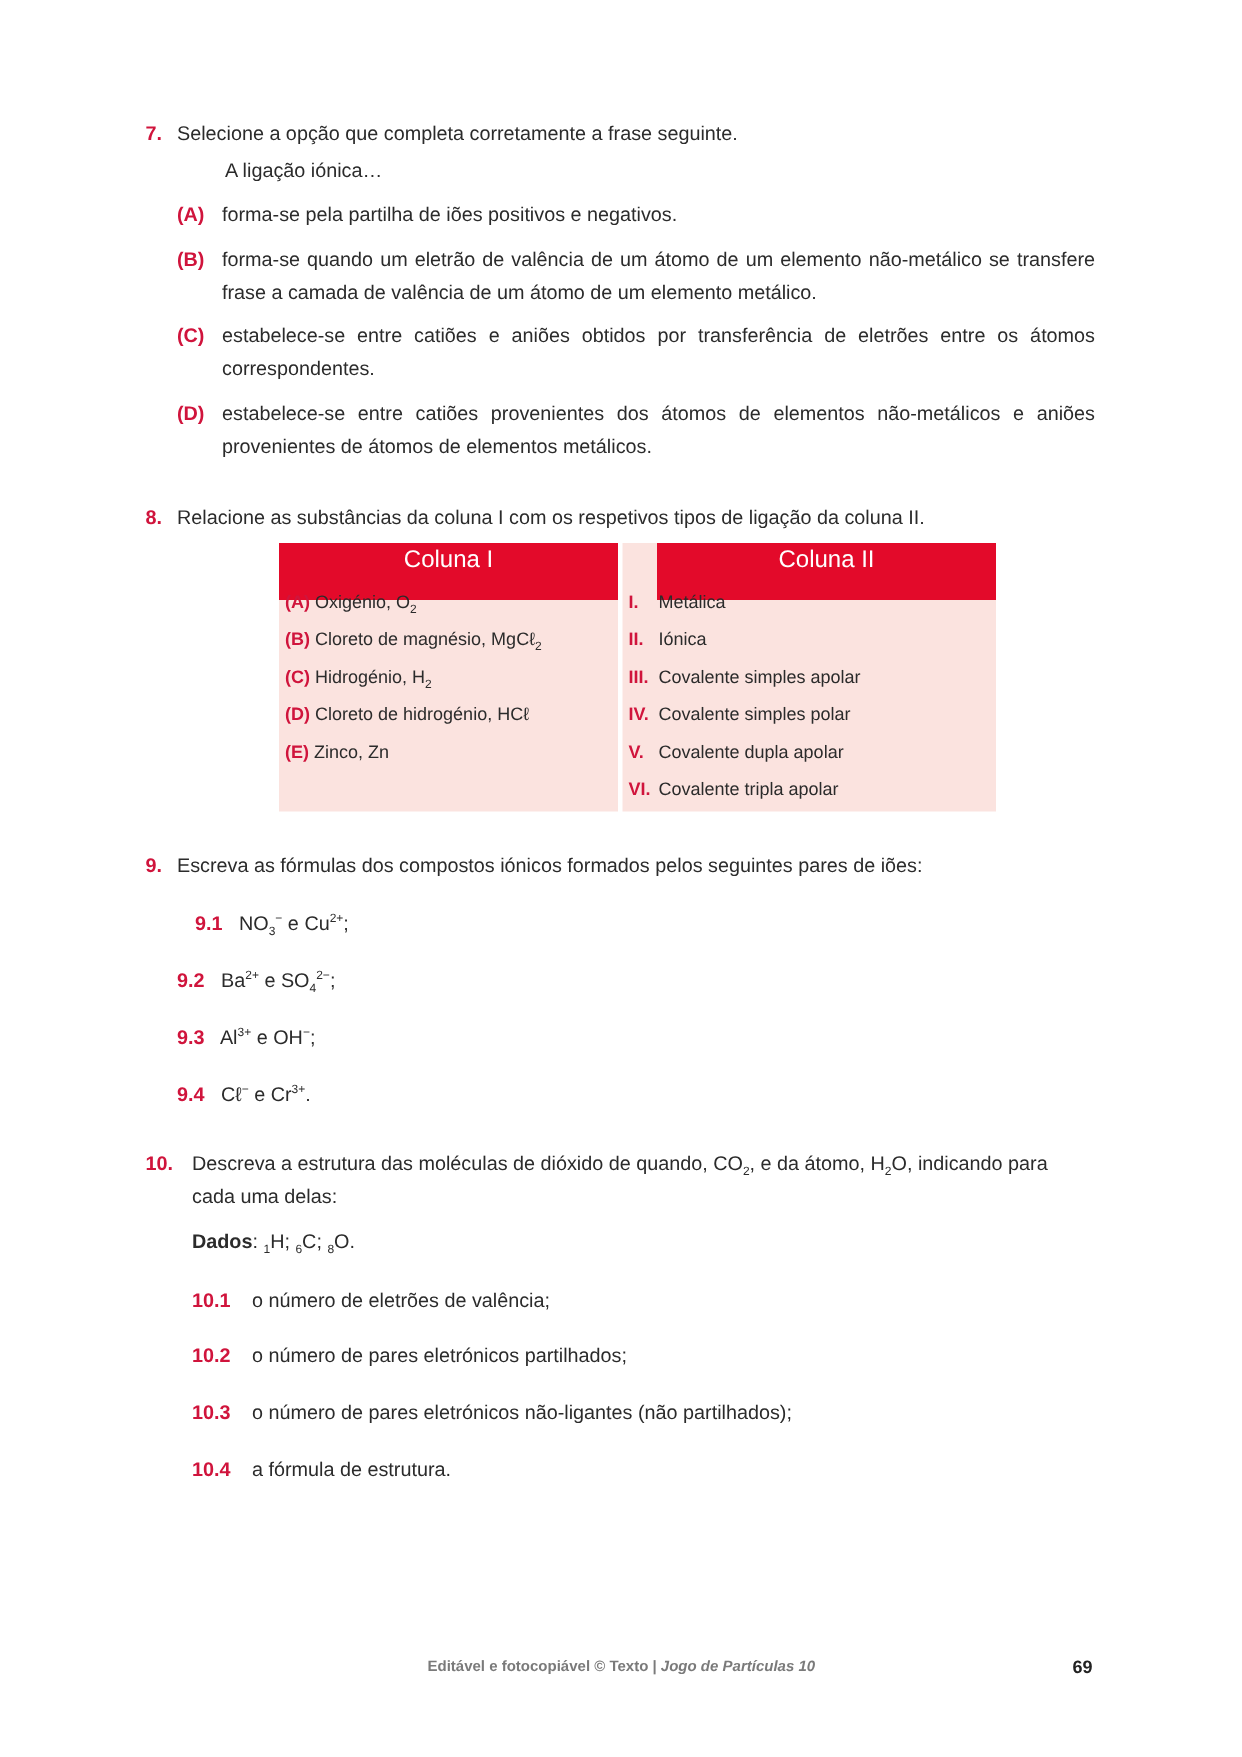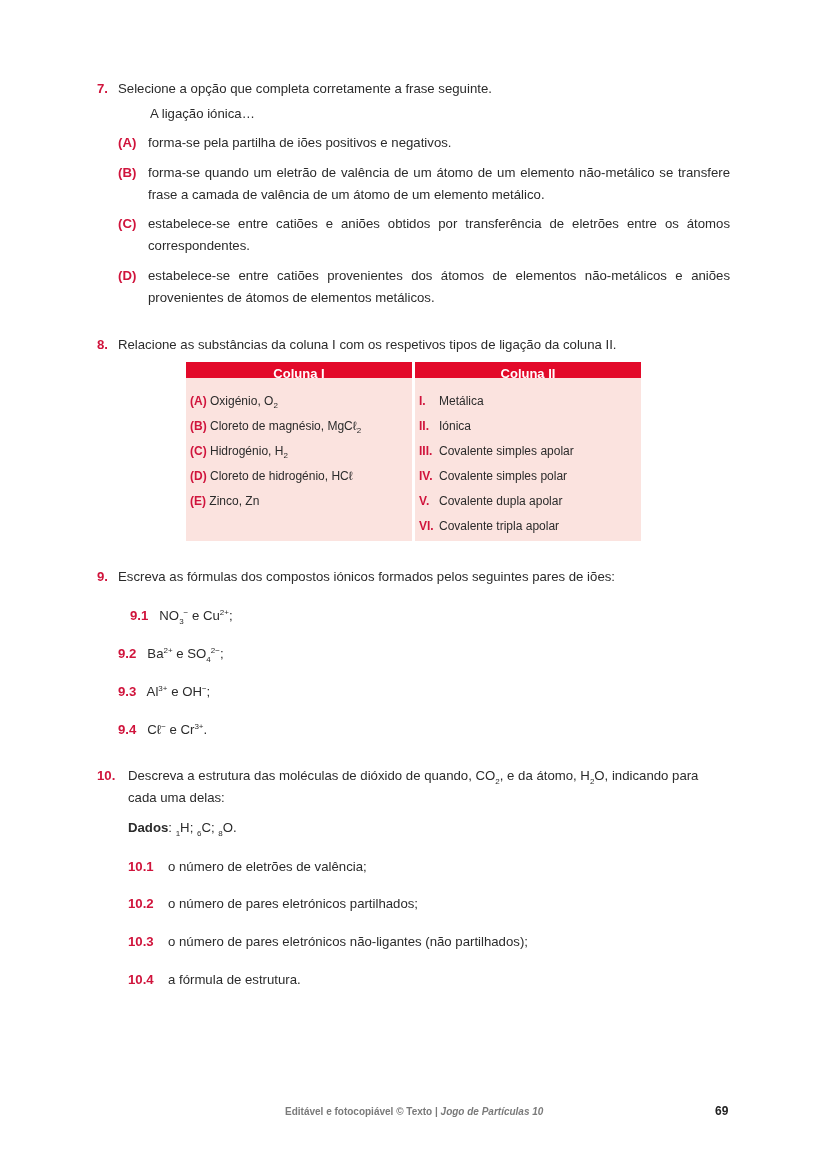--- a/index.html
+++ b/index.html
@@ -10,24 +10,24 @@
     .red { color: #d0143c; font-weight: bold; }
     .line { position: absolute; white-space: nowrap; line-height: 18px; }
     .justify { position: absolute; text-align: justify; text-align-last: left; line-height: 22px; }
     .opt-label { position: absolute; left: 118px; line-height: 22px; }
     .q-num { position: absolute; line-height: 18px; }
 
     
     .tbl { position: absolute; left: 186px; top: 362px; width: 455px; height: 179px; }
     .col { position: absolute; top: 0; height: 179px; background: #fbe3df; }
     .col1 { left: 0; width: 226px; }
-    .col2 { left: 229px; width: 226px; }
+    .col2 { left: 229px; width: 226px; padding-left: 23px; }
     .col .hdr {
-      height: 16px; background: #e30a2a; color: #fff; font-weight: bold;
-      text-align: center; line-height: 24px; font-size: 13px;
+      height: 38px; background: #e30a2a; color: #fff; font-weight: normal;
+      text-align: center; line-height: 24px; font-size: 16px;
     }
     .col .row { position: absolute; left: 4px; line-height: 16px; font-size: 12px; white-space: nowrap; }
     .col .row .lbl { color: #d0143c; font-weight: bold; }
     .col2 .row .lbl { display: inline-block; width: 20px; }
     sub, sup { font-size: 8px; line-height: 0; }
     .footer {
       position: absolute; top: 1106px; left: 0; width: 828px; font-size: 10px; color: #666;
     }
     .footer .ft { position: absolute; left: 285px; white-space: nowrap; font-weight: bold; color: #7a7a7a; }
     .footer .ft i { font-style: italic; }

